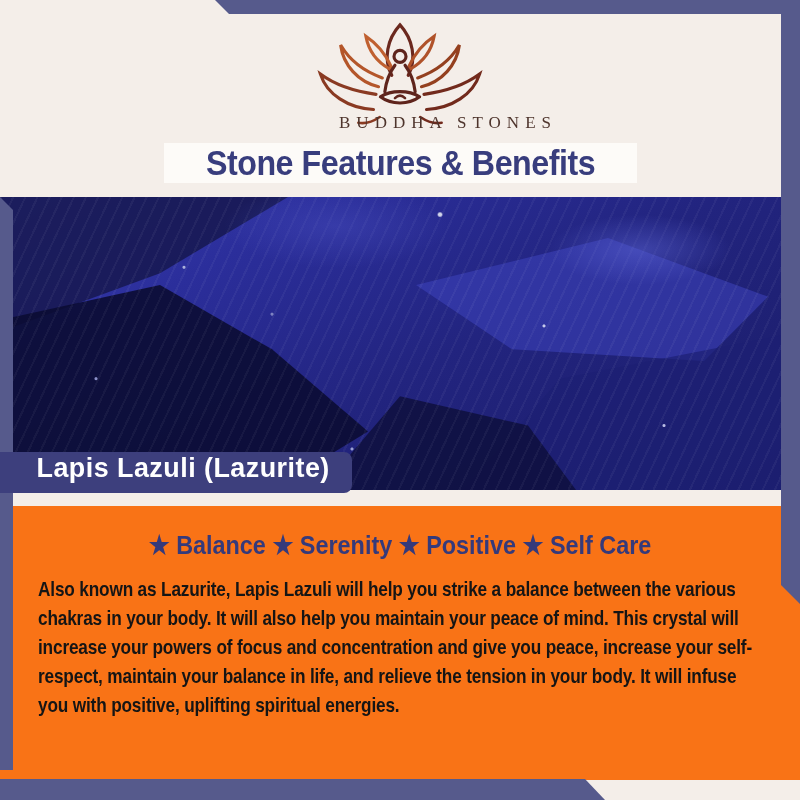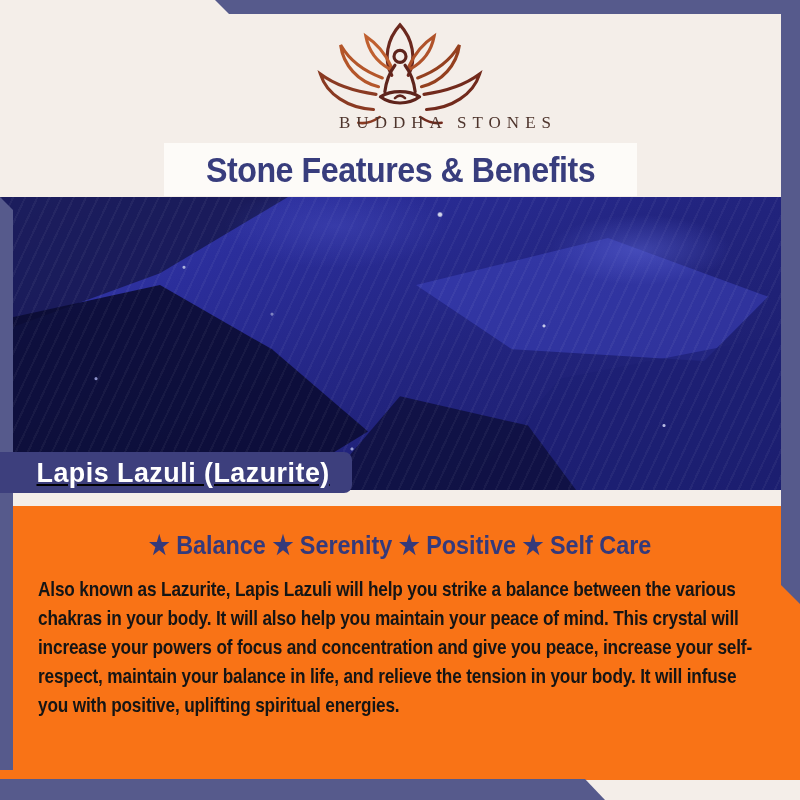--- a/index.html
+++ b/index.html
@@ -19,21 +19,21 @@
   .accent-bottom{left:0; top:779px; width:605px; height:21px;
     clip-path:polygon(0 0,585px 0,100% 100%,0 100%);}
   
   .logo-wrap{position:absolute; top:16px; left:0; width:800px; text-align:center; z-index:2;}
   .brand-name{
     position:absolute; top:113px; left:0; width:800px; text-align:center;
     font-family:"Liberation Serif", serif; font-size:17px; letter-spacing:6px;
     color:#4e342c; z-index:2;margin-left:48px;
   }
   .title-banner{
-    position:absolute; left:164px; top:143px; width:473px; height:53px;
+    position:absolute; left:164px; top:143px; width:473px; height:40px;
     background:#fdfbf8; display:flex; align-items:center; justify-content:center; z-index:2;
   }
   .page-title{
     font-size:35px; font-weight:bold; color:#383d7d; white-space:nowrap;
     transform:scaleX(.92); letter-spacing:-.5px;
   }
   
   .photo{
     position:absolute; left:0; top:197px; width:800px; height:293px; overflow:hidden; z-index:1;
     background:linear-gradient(150deg,#3a3fae 0%,#2b2e9b 25%,#22247f 55%,#1a1c67 100%);
@@ -59,21 +59,21 @@
       radial-gradient(circle 2px at 83% 78%, #b9bde4 0 1px, transparent 2px),
       radial-gradient(circle 2px at 34% 40%, #7d82c0 0 1px, transparent 2px),
       radial-gradient(ellipse 130px 50px at 80% 18%, rgba(90,98,210,.5), transparent 70%),
       radial-gradient(ellipse 160px 60px at 42% 10%, rgba(80,86,200,.35), transparent 70%),
       repeating-linear-gradient(115deg, rgba(255,255,255,.045) 0 2px, transparent 2px 11px);
   }
   
   .stone-name-bar{
     position:absolute; left:0; top:452px; width:352px; height:41px; z-index:4;
     background:#3d3f7d; border-radius:0 8px 8px 0;
-    display:flex; align-items:center;text-decoration:underline;
+    display:flex; align-items:flex-start;
   }
   .stone-name-label{
     color:#ffffff; font-size:28px; padding-left:38px; letter-spacing:.5px;
     font-weight:bold; transform:scaleX(.96); transform-origin:left center; white-space:nowrap;
   }
   
   .benefits-card{
     position:absolute; left:0; top:506px; width:800px; height:274px;
     background:#f97316; z-index:1;
   }

